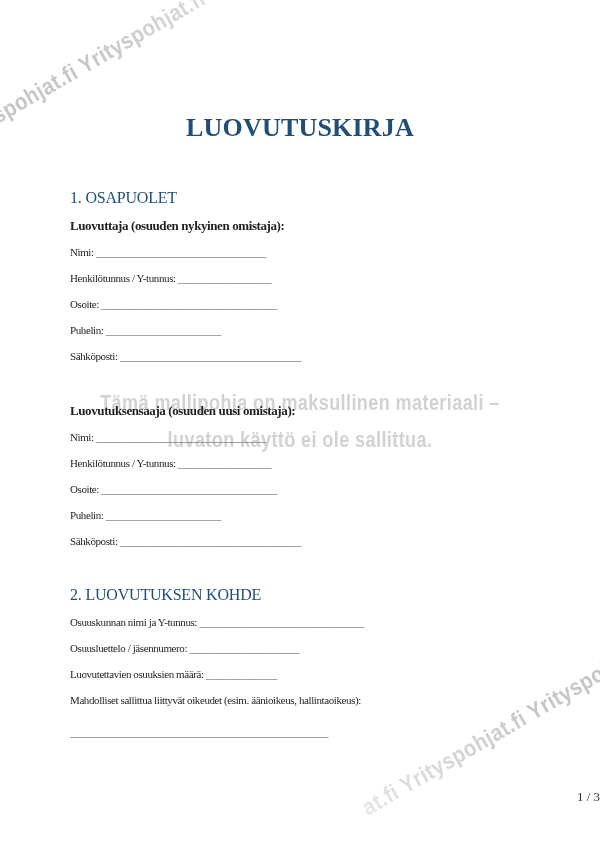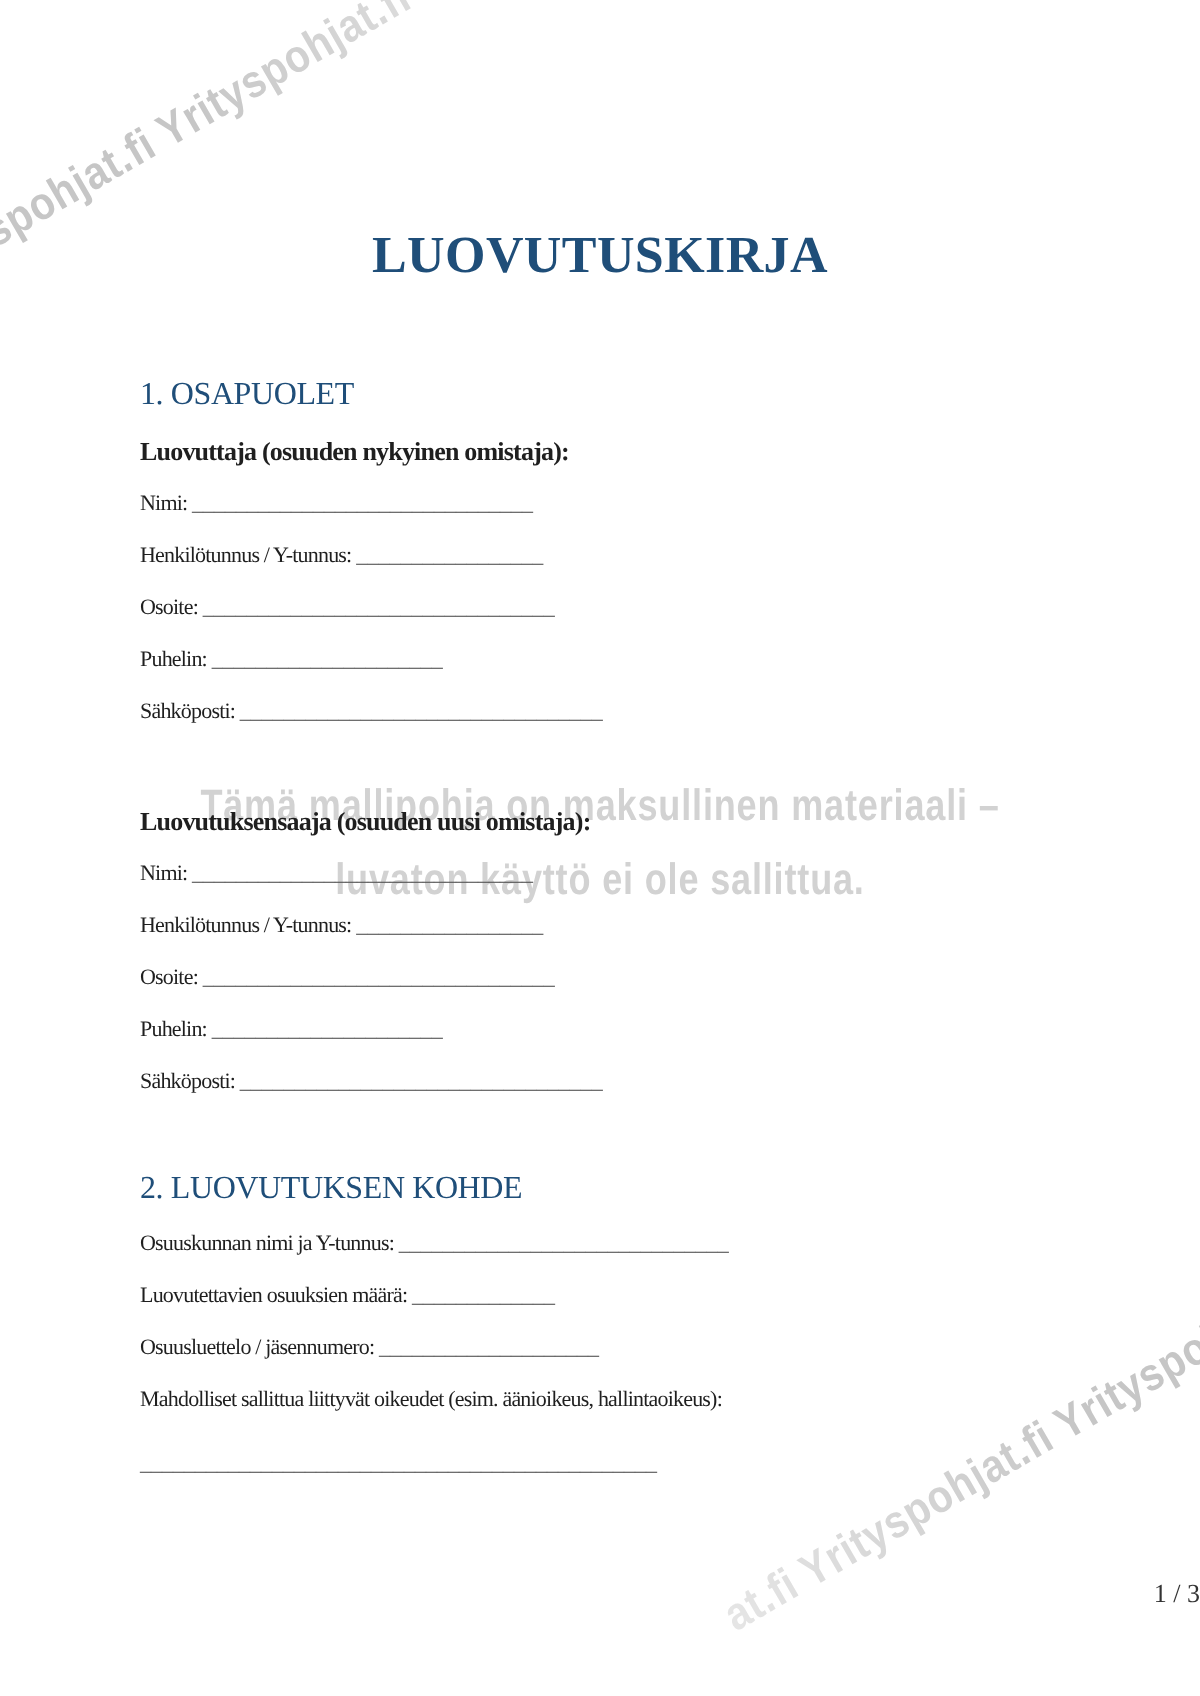--- a/index.html
+++ b/index.html
@@ -130,26 +130,26 @@
       <span class="blank">_________________________________</span>
     </div>
 
     <h2 class="sec-heading second">2. LUOVUTUKSEN KOHDE</h2>
 
     <div class="row">
       <span>Osuuskunnan nimi ja Y-tunnus:</span>
       <span class="blank">______________________________</span>
     </div>
     <div class="row">
+      <span>Osuusluettelo / jäsennumero:</span>
+      <span class="blank">____________________</span>
+    </div>
+    <div class="row">
       <span>Luovutettavien osuuksien määrä:</span>
       <span class="blank">_____________</span>
-    </div>
-    <div class="row">
-      <span>Osuusluettelo / jäsennumero:</span>
-      <span class="blank">____________________</span>
     </div>
     <div class="row">
       <span>Mahdolliset sallittua liittyvät oikeudet (esim. äänioikeus, hallintaoikeus):</span>
     </div>
     <div class="row standalone">
       <span class="blank">_______________________________________________</span>
     </div>
 
   </div>
 

